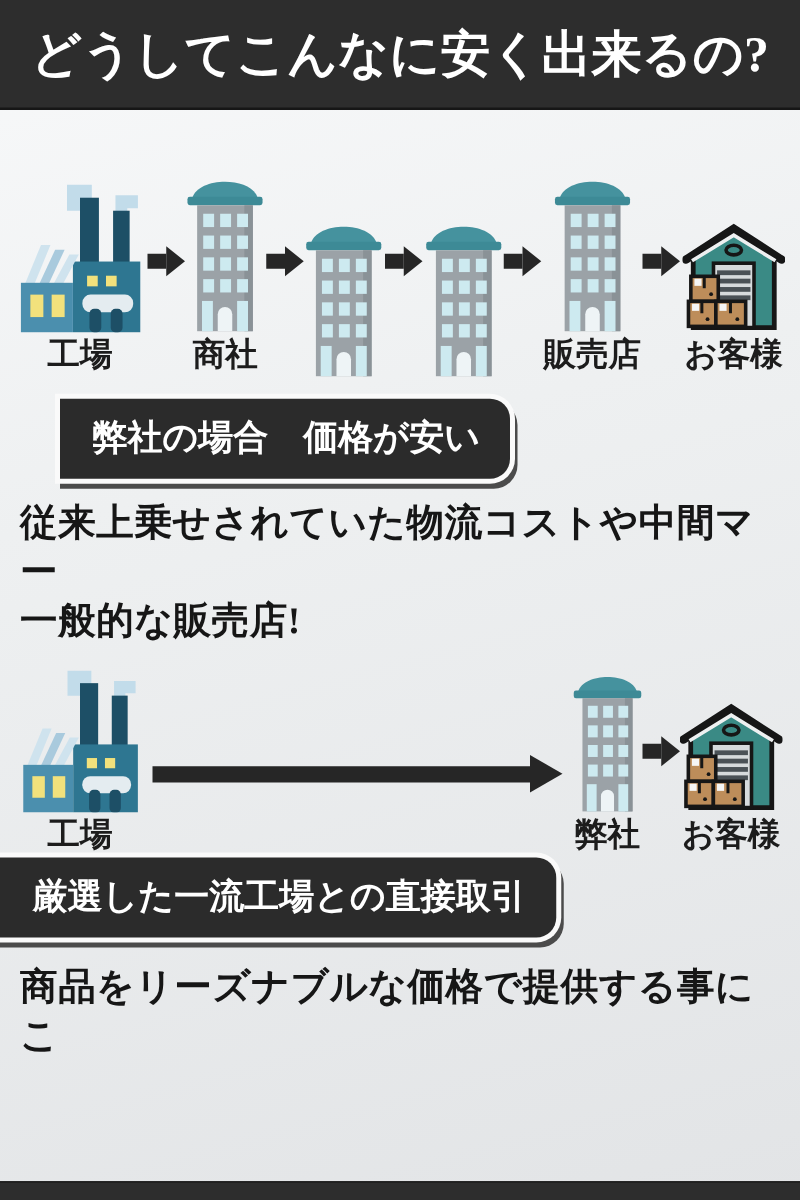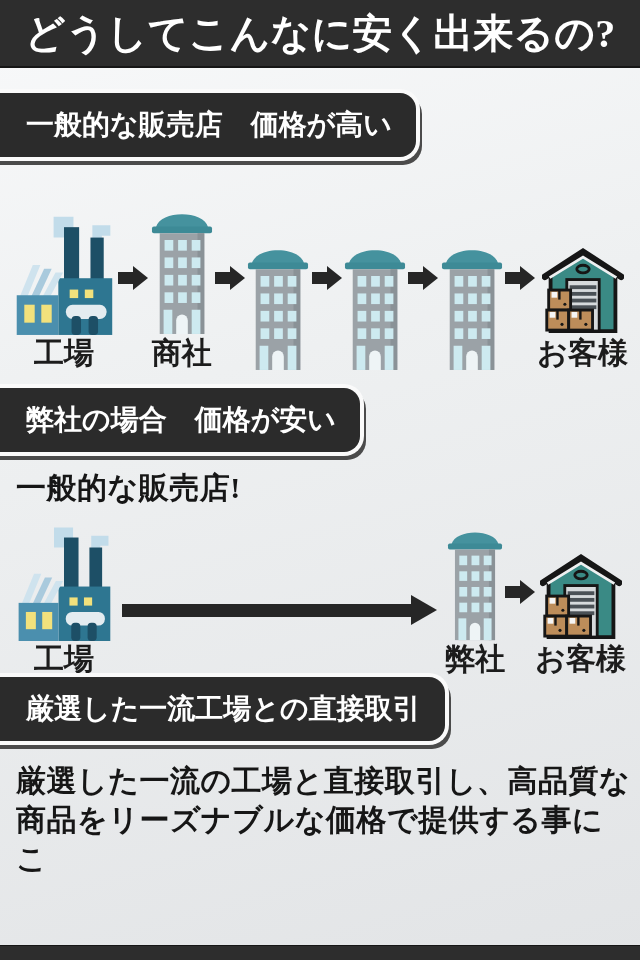--- a/index.html
+++ b/index.html
@@ -5,55 +5,55 @@
   * { margin:0; padding:0; box-sizing:border-box; }
   html,body { background:#555; }
   .page {
     position:relative; width:640px; height:960px; overflow:hidden;
     margin:0 auto;
     background:linear-gradient(165deg,#f8f9fa 0%,#eef0f1 38%,#e2e4e6 100%);
     font-family:"Liberation Serif","DejaVu Serif",serif;
   }
   
   .banner {
-    height:68px; background:#2d2d2d; border-bottom:2px solid #161616;
+    height:88px; background:#2d2d2d; border-bottom:2px solid #161616;
     display:flex; align-items:center; justify-content:center;
   }
   .banner-title {
     color:#ffffff; font-size:40px; font-weight:700; letter-spacing:0px; white-space:nowrap;
   }
   
   .hwrap { position:relative; }
   .heading {
     display:inline-block; background:#2b2b2b; color:#fff;
     font-size:28px; font-weight:700; line-height:34px; white-space:pre;
     padding:15px 24px 15px 26px;
     border-radius:0 16px 16px 0;
     box-shadow:0 0 0 4px #fafafa, 3px 5px 0 3px #4b4b4b;
   }
   .hwrap.h1 { margin-top:25px; }
-  .hwrap.h2 { margin-top:17px; }
+  .hwrap.h2 { margin-top:17px;padding-left:48px; }
   .hwrap.h3 { }
   
   .note {
     padding:0 8px 0 16px; font-size:30px; font-weight:700;
     line-height:39px; color:#161616; letter-spacing:0.5px;
   }
   .note1 { margin-top:16px; }
   .note2 { margin-top:20px; }
   
   .flow-row {
     display:flex; align-items:flex-end; justify-content:space-between;
     padding:0 12px;
   }
   .flow1 { margin-top:50px; }
   .flow2 { margin-top:16px; padding:0 14px; }
   .flow-item { display:flex; flex-direction:column; align-items:center; }
   .flow-label {
-    font-size:30px; font-weight:700; line-height:36px; color:#1c1c1c;
+    font-size:26px; font-weight:700; line-height:36px; color:#1c1c1c;
     white-space:nowrap; text-align:left;
   }
   
   .arrow { display:flex; align-items:center; }
   .arrow .shaft { height:12px; background:#262626; width:15px; }
   .arrow .head {
     width:0; height:0;
     border-left:15px solid #262626;
     border-top:12px solid transparent; border-bottom:12px solid transparent;
   }
@@ -75,23 +75,20 @@
 </style>
 </head>
 <body>
 
 <div class="page">
 
   <div class="banner">
     <div class="banner-title">どうしてこんなに安く出来るの?</div>
   </div>
 
-  <div class="hwrap h1">
-    <div class="heading">一般的な販売店　価格が高い</div>
-  </div>
 
   <div class="flow-row flow1">
 
     <div class="flow-item">
       <span class="icon">
         <svg width="104" height="123" viewBox="0 0 110 130">
           <g fill="#c2dcea">
             <path d="M44 5 h21 v13 h-10 v9 h-11 z"></path>
             <path d="M85 14 h19 v11 h-9 v10 h-10 z"></path>
           </g>
@@ -238,20 +235,21 @@
               <rect x="42" y="70" width="9" height="11"></rect>
             <rect x="14" y="88" width="9" height="11"></rect>
               <rect x="28" y="88" width="9" height="11"></rect>
               <rect x="42" y="88" width="9" height="11"></rect>
             <rect x="13" y="106" width="9" height="25"></rect>
               <rect x="42" y="106" width="9" height="25"></rect>
           </g>
           <path d="M26 131 V117 a6 6 0 0 1 12 0 V131 Z" fill="#eef4f6"></path>
         </svg>
       </span>
+      <div class="flow-label">販売店</div>
     </div>
 
     <div class="arrow">
         <span class="shaft"></span>
         <span class="head"></span>
       </div>
 
     <div class="flow-item">
       <span class="icon">
         <svg width="82" height="88" viewBox="0 0 86 92">
@@ -288,20 +286,21 @@
       </span>
       <div class="flow-label">お客様</div>
     </div>
   </div>
 
   <div class="hwrap h2">
     <div class="heading">弊社の場合　価格が安い</div>
   </div>
 
   <div class="note note1">
+    <div>従来上乗せされていた物流コストや中間マー</div>
     <div>一般的な販売店!</div>
   </div>
 
   <div class="flow-row flow2">
 
     <div class="flow-item">
       <span class="icon">
         <svg width="100" height="118" viewBox="0 0 110 130">
           <g fill="#c2dcea">
             <path d="M44 5 h21 v13 h-10 v9 h-11 z"></path>
@@ -401,20 +400,19 @@
       </span>
       <div class="flow-label">お客様</div>
     </div>
   </div>
 
   <div class="hwrap h3">
     <div class="heading">厳選した一流工場との直接取引</div>
   </div>
 
   <div class="note note2">
-    <div>厳選した一流の工場と直接取引し、高品質な</div>
     <div>商品をリーズナブルな価格で提供する事にこ</div>
 
   </div>
 
   <div class="bottom-bar"></div>
 
 </div>
 
 </body></html>

